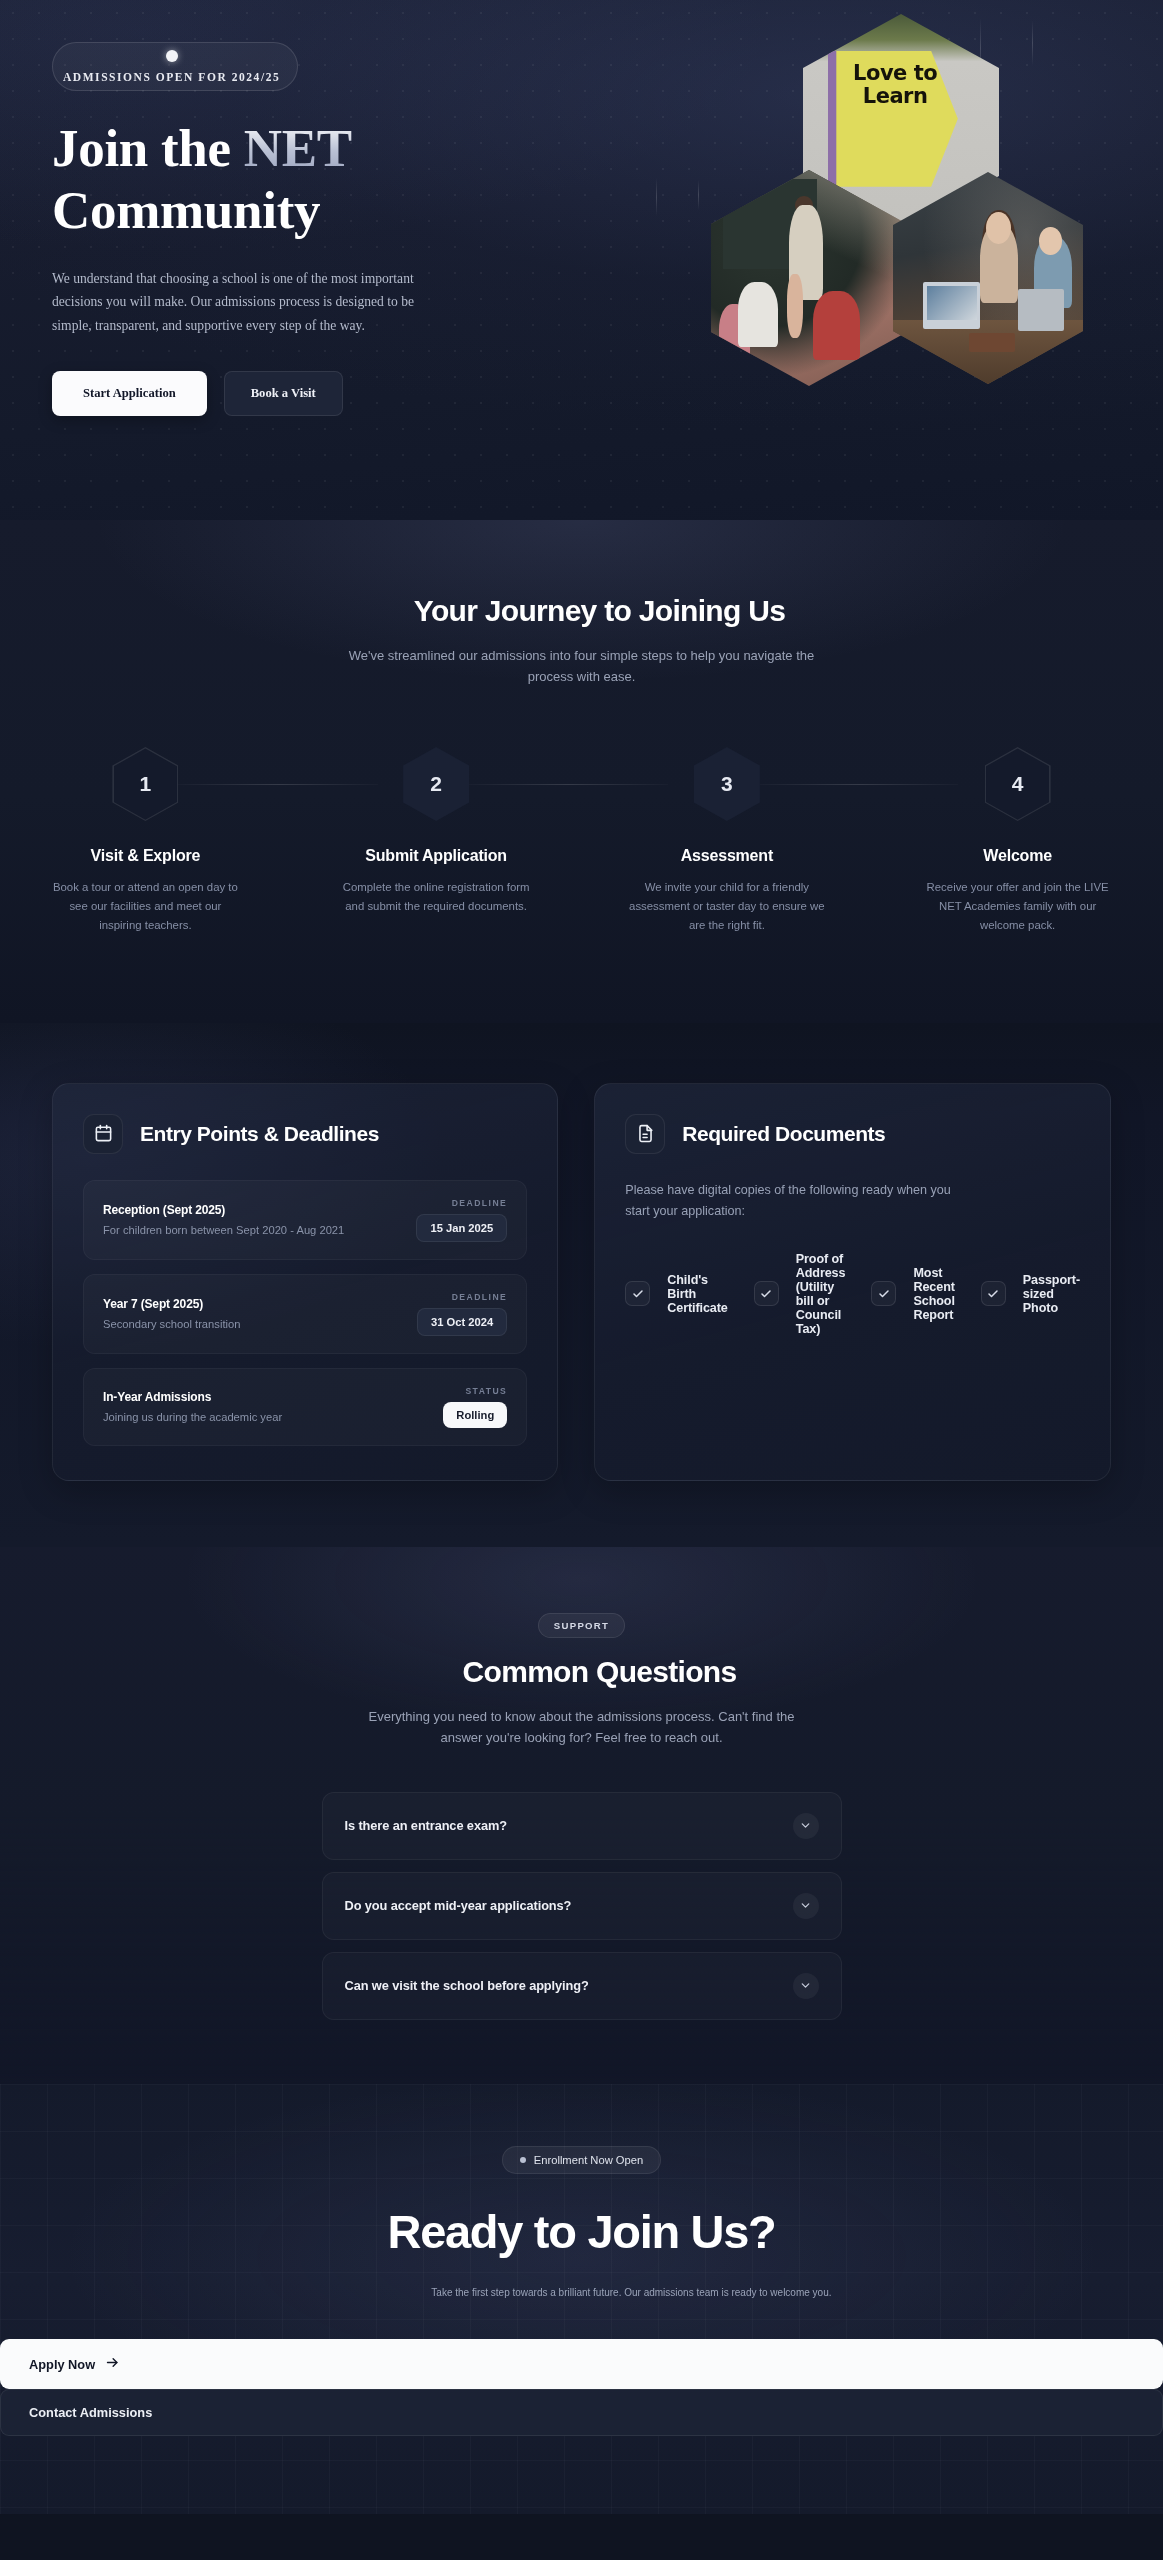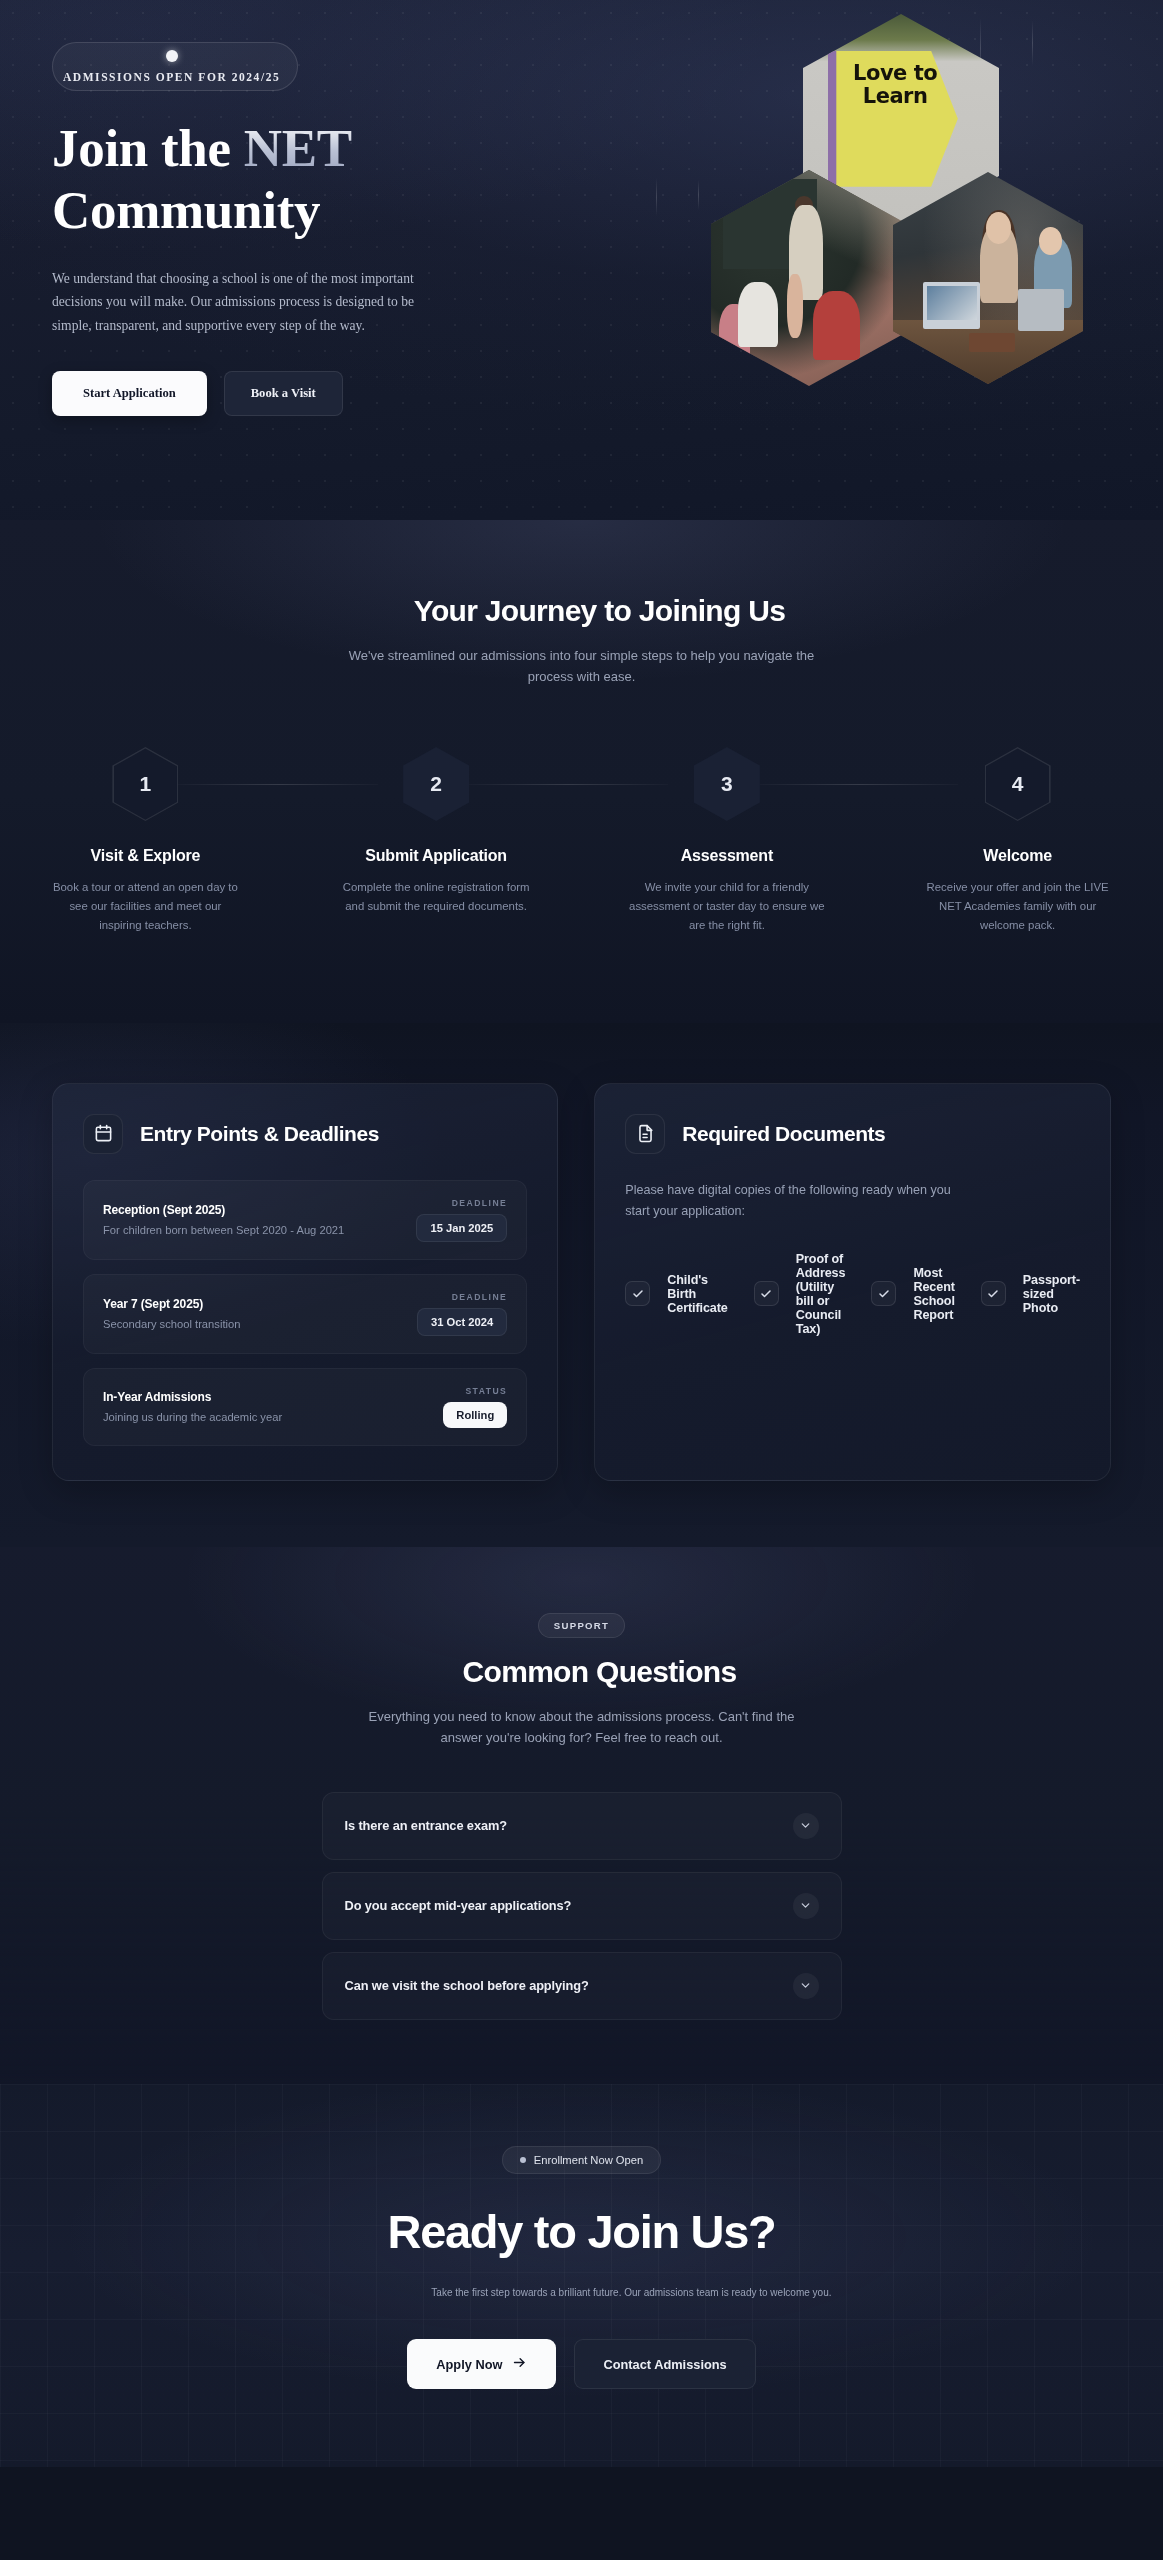--- a/index.html
+++ b/index.html
@@ -337,21 +337,21 @@
   .cta-pill-dot { width: 6px; height: 6px; border-radius: 50%; background: #b9c0d2; }
   .cta-pill-text { color: #dfe3ec; font-size: 11.2px; font-weight: 400; }
   .cta-title {
     margin-top: 30px; text-align: center; color: #ffffff;
     font-size: 47px; font-weight: 700; letter-spacing: -1.3px;
   }
   .cta-sub {
     margin: 26px auto 12px; max-width: 500px; text-align: right;
     color: #9aa3b8; font-size: 10px; line-height: 1.64;
   }
-  .cta-btns { margin-top: 38px; display: flex; justify-content: center; gap: 18px; }
+  .cta-btns { margin-top: 38px; display: flex; justify-content: center; gap: 0; flex-direction: column; }
   .cta-btn {
     font-size: 12.8px; font-weight: 700; border-radius: 9px;
     display: inline-flex; align-items: center; gap: 10px;
     cursor: pointer; border: 1px solid transparent;
   }
   .cta-btn.light { background:#fafbfc; color:#111626; padding: 15px 28px; }
   .cta-btn.dark  { background:#1b2234; color:#eceff5; padding: 15px 28px; border-color: rgba(255,255,255,0.08); }
 </style>
 </head>
 <body>

